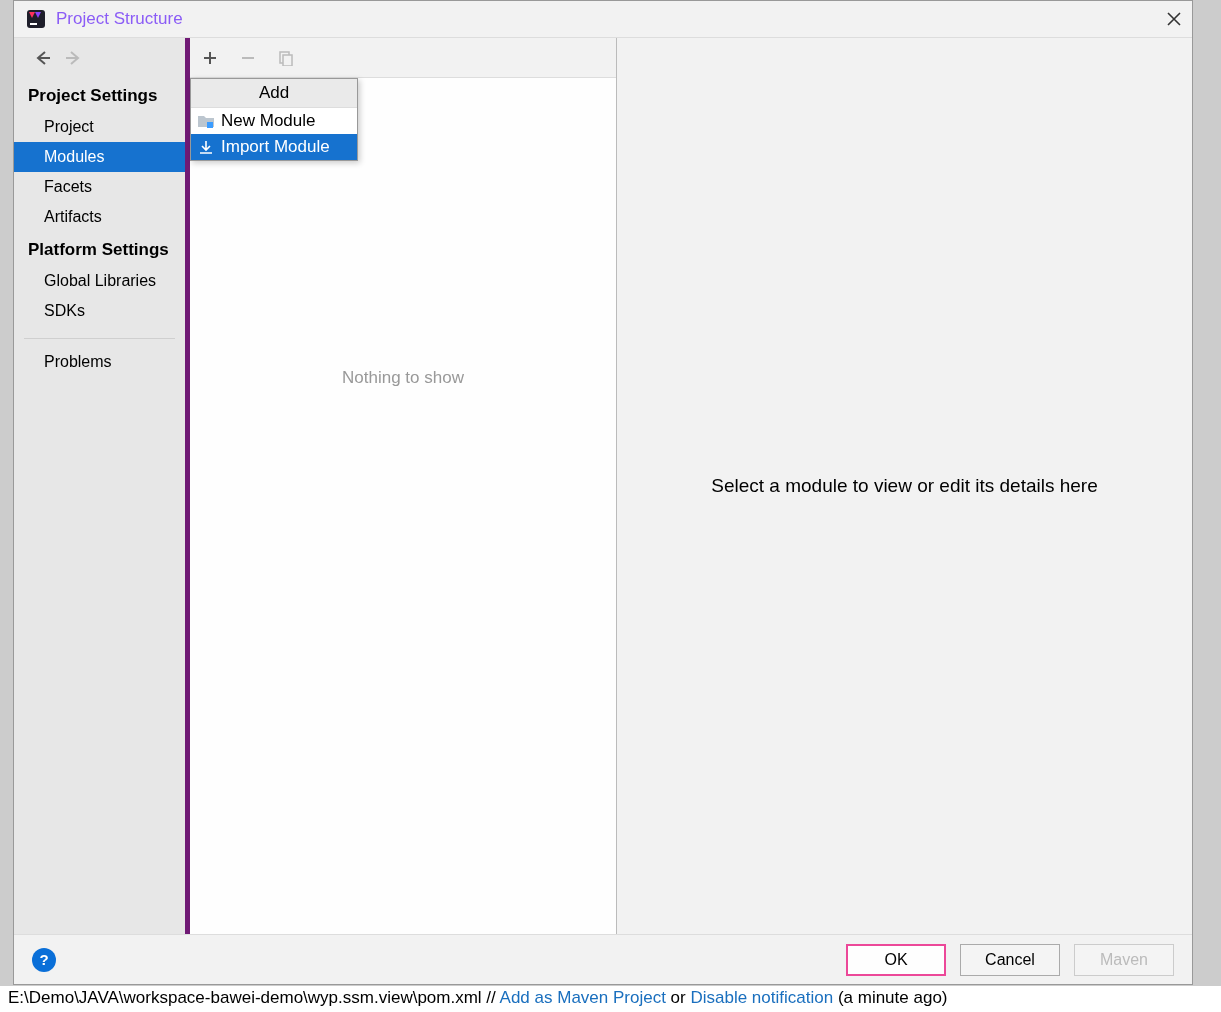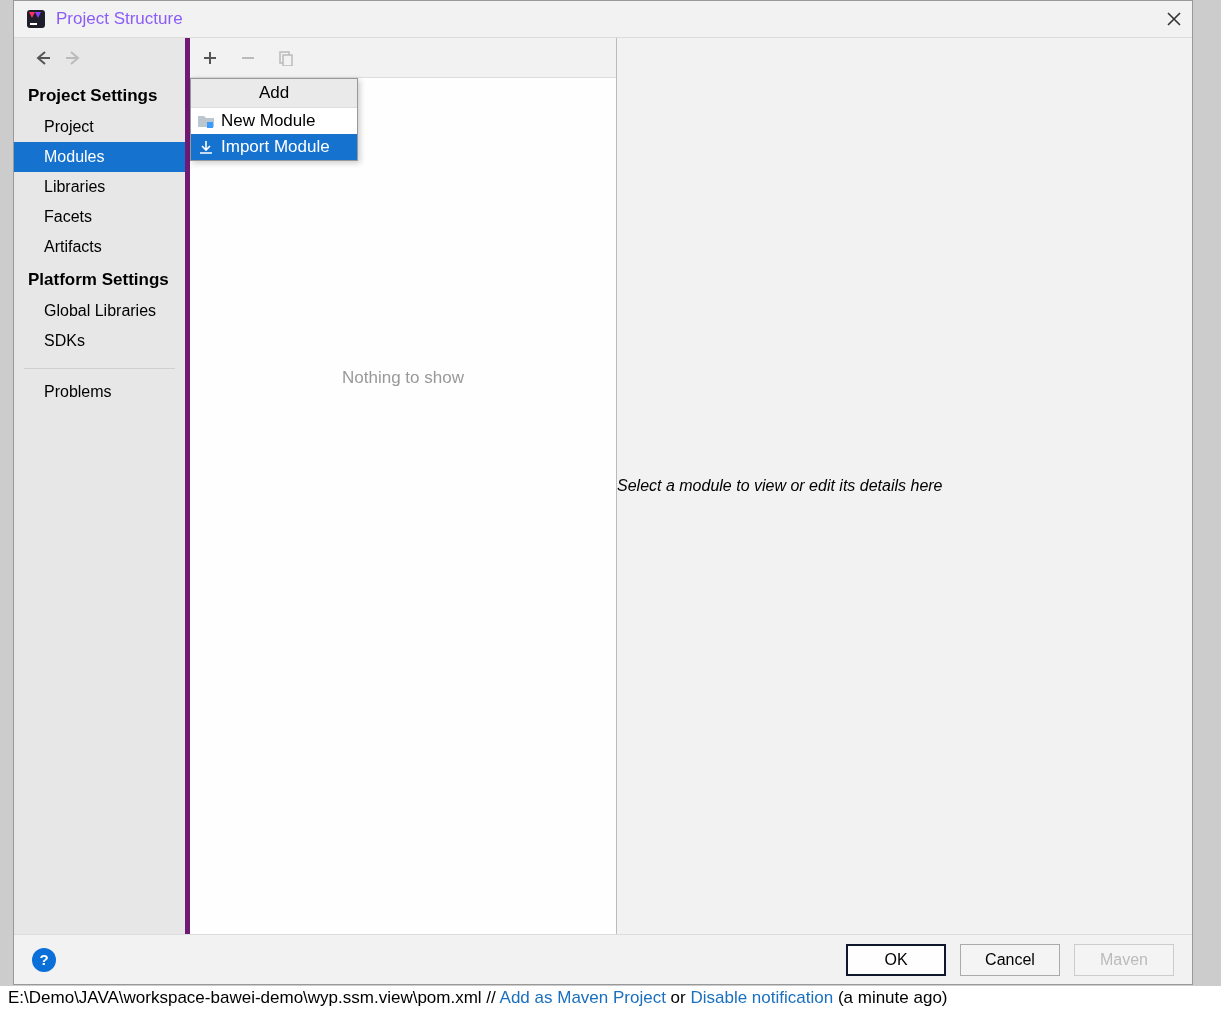--- a/index.html
+++ b/index.html
@@ -176,23 +176,23 @@
       padding-top: 290px;
       color: #999;
       font-size: 17px;
     }
     
     .right-panel {
       flex: 1;
       background: #f2f2f2;
       display: flex;
       align-items: center;
+      justify-content: center;
       color: #000;
-      font-size: 16px;
-      font-style: italic;
+      font-size: 19px;
     }
     
     .button-row {
       height: 50px;
       background: #f2f2f2;
       border-top: 1px solid #ddd;
       display: flex;
       align-items: center;
       padding: 0 18px;
     }
@@ -213,21 +213,21 @@
     .dlg-btn {
       min-width: 100px;
       height: 32px;
       margin-left: 14px;
       background: #f4f4f4;
       border: 1px solid #aaa;
       font-size: 16px;
       cursor: pointer;
     }
     .dlg-btn.primary {
-      border: 2px solid #0f172a;
+      border: 2px solid #ec4899;
       background: #fefefe;
     }
     .dlg-btn.disabled {
       color: #bbb;
       border: 1px solid #ccc;
       cursor: default;
     }
     
     .status-bar {
       position: absolute;
@@ -279,21 +279,20 @@
         <span class="nav-arrow disabled">
           <svg viewBox="0 0 20 20" width="20" height="20">
               <path d="M7 4 L14 10 L7 16 M14 10 H2" stroke="#bbb" stroke-width="2" fill="none"></path>
             </svg>
         </span>
       </div>
 
       <div class="section-header">Project Settings</div>
       <div class="sidebar-item">Project</div>
       <div class="sidebar-item selected">Modules</div>
-      <div class="sidebar-item">Libraries</div>
       <div class="sidebar-item">Facets</div>
       <div class="sidebar-item">Artifacts</div>
 
       <div class="section-header">Platform Settings</div>
       <div class="sidebar-item">Global Libraries</div>
       <div class="sidebar-item">SDKs</div>
 
       <div class="sidebar-divider"></div>
 
       <div class="sidebar-item" style="padding-left:30px;">Problems</div>

